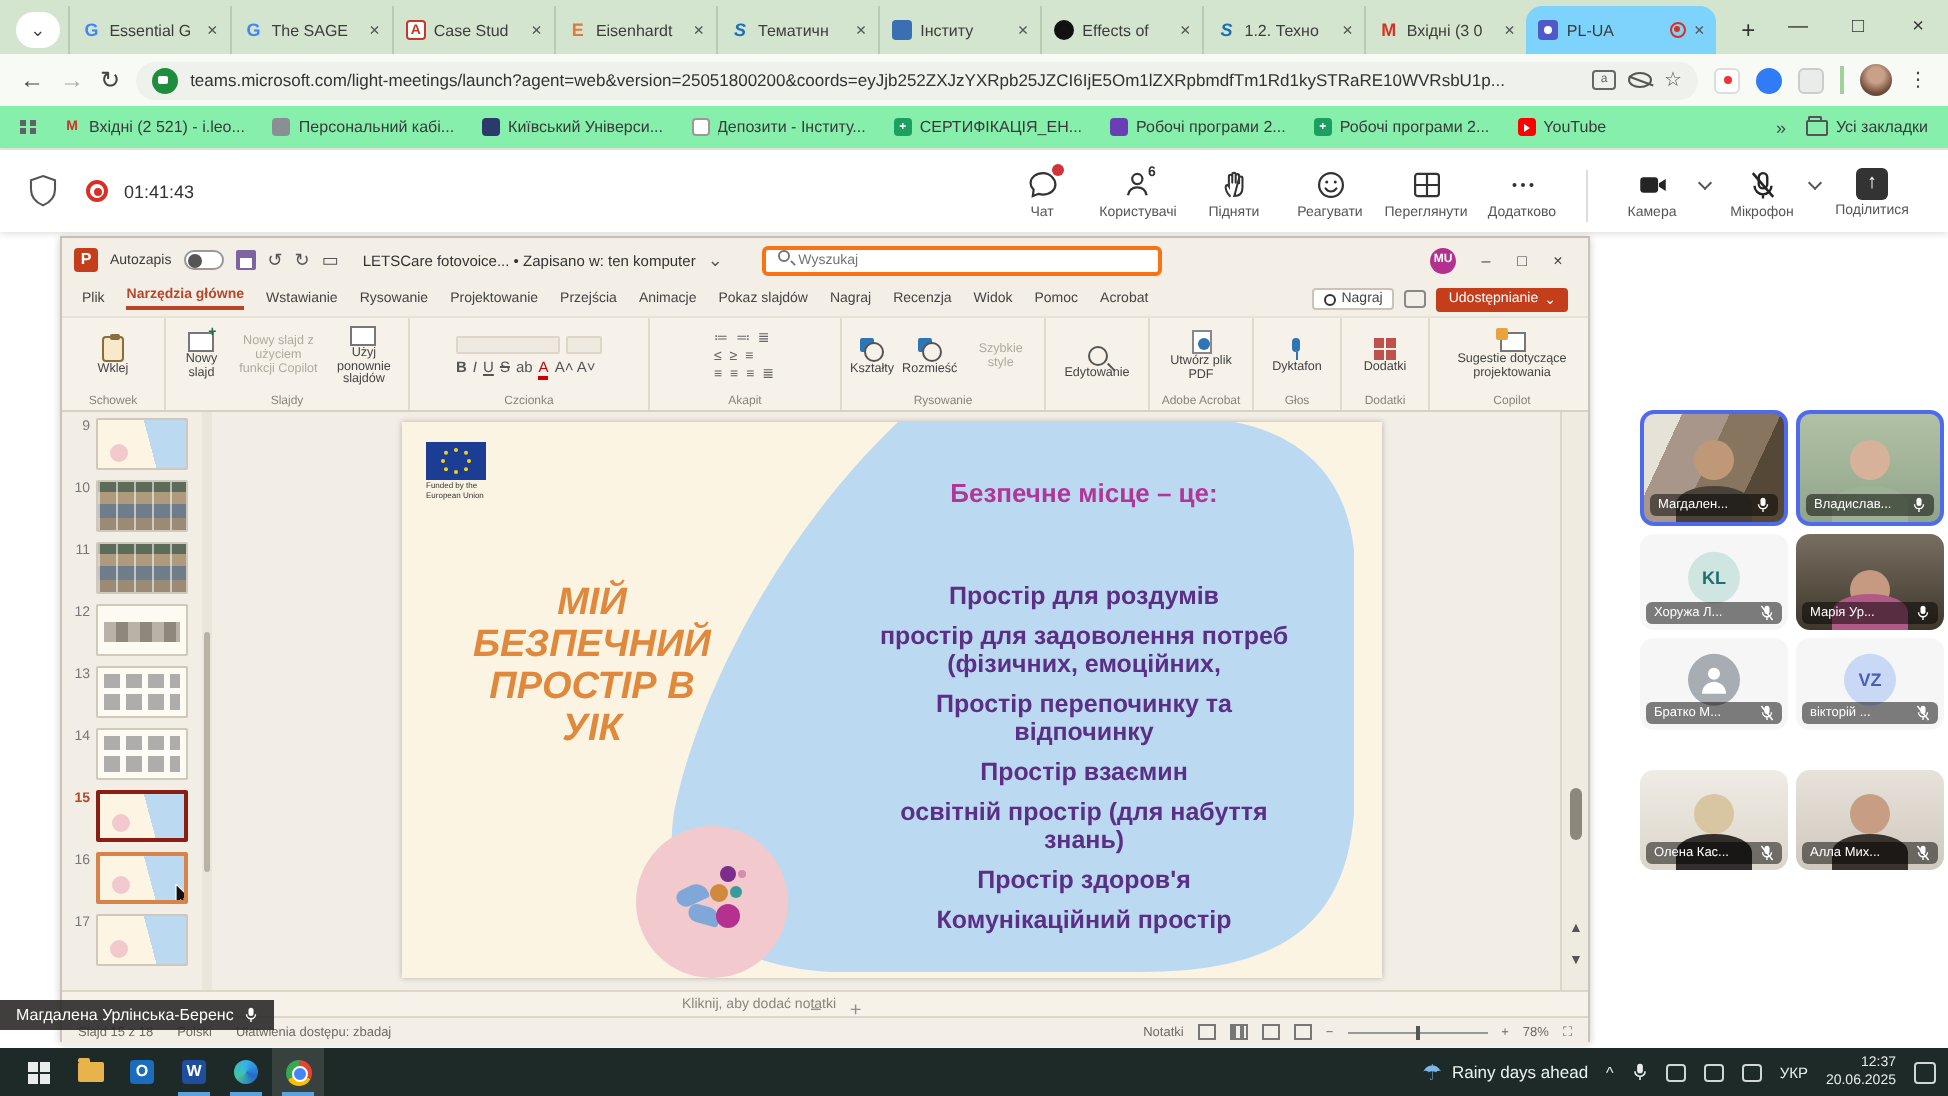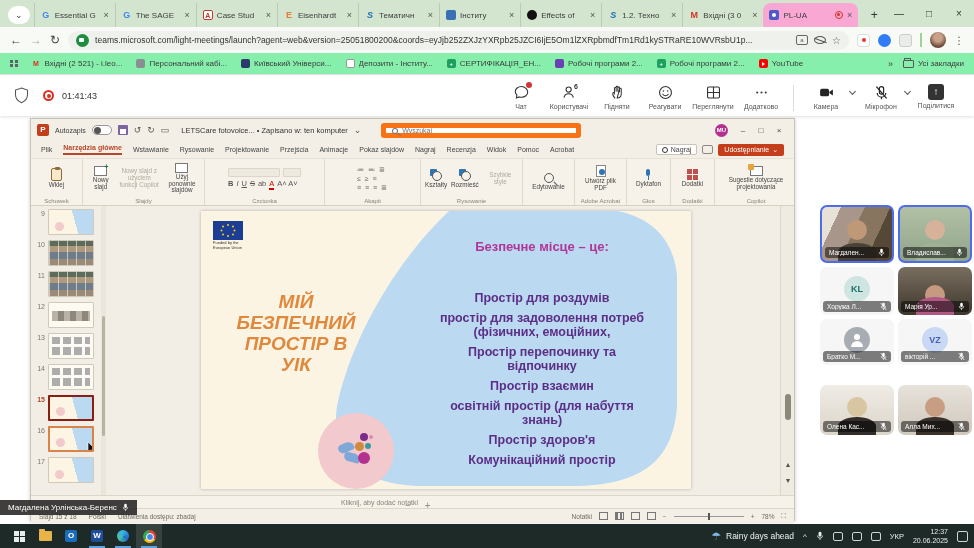--- a/index.html
+++ b/index.html
@@ -5,21 +5,21 @@
   *{box-sizing:border-box;margin:0;padding:0;}
   html,body{width:974px;height:548px;overflow:hidden;}
   body{font-family:"Liberation Sans",sans-serif;background:#fff;}
   #root{position:relative;width:974px;height:548px;background:#fff;overflow:hidden;}
 
   
   .tabstrip{position:absolute;left:0;top:0;width:974px;height:27px;background:#d3e5cf;display:flex;align-items:flex-end;}
   .tsearch{width:22px;height:18px;margin:0 4px 3px 8px;background:#fff;border-radius:9px;display:flex;align-items:center;justify-content:center;font-size:9px;color:#444;}
   .tab{display:flex;align-items:center;gap:4px;height:24px;padding:0 6px;width:82px;min-width:0;border-left:1px solid #b8ccb4;font-size:8px;color:#3c3c3c;}
   .tab:first-of-type{border-left:none;}
-  .tab.active{background:#f9a8d4;border-radius:8px 8px 0 0;border-left:none;width:96px;}
+  .tab.active{background:#7dd3fc;border-radius:8px 8px 0 0;border-left:none;width:96px;}
   .tlabel{flex:1;min-width:0;overflow:hidden;white-space:nowrap;}
   .tclose{color:#555;font-size:9px;flex:0 0 auto;}
   .fav{width:10px;height:10px;flex:0 0 auto;border-radius:2px;display:flex;align-items:center;justify-content:center;font-size:8px;font-weight:bold;}
   .f-g{color:#4285F4;background:transparent;font-size:9px;}
   .f-reda{background:#fff;color:#c0392b;border:1px solid #c0392b;font-size:7px;}
   .f-orge{color:#e07b39;font-size:9px;}
   .f-s{color:#1a6fb5;font-size:9px;font-style:italic;}
   .f-bluef{background:#3b6fb3;}
   .f-blackc{background:#111;border-radius:50%;}
   .f-gm{color:#d93025;font-size:9px;}
@@ -97,21 +97,21 @@
   
   .ppt{position:absolute;left:30px;top:2px;width:765px;height:403px;background:#f3efe6;border:1px solid #c9c4b6;box-shadow:0 1px 4px rgba(0,0,0,.2);font-size:7px;color:#3b3b3b;}
   .ppt-title{height:22px;display:flex;align-items:center;gap:6px;padding:0 6px;background:#f3efe6;}
   .pptlogo{width:12px;height:12px;background:#c43e1c;border-radius:2px;color:#fff;font-size:8px;font-weight:bold;text-align:center;line-height:12px;}
   .toggle{width:20px;height:10px;background:#fff;border:1px solid #999;border-radius:5px;position:relative;}
   .toggle::after{content:"";position:absolute;left:1px;top:1px;width:7px;height:7px;background:#555;border-radius:50%;}
   .tico{font-size:9px;color:#555;}
   .savei{width:10px;height:10px;background:#7b64a0;border-radius:1px;position:relative;}
   .savei::after{content:"";position:absolute;left:2px;top:4px;width:6px;height:5px;background:#fff;}
   .doctitle{font-size:7.5px;color:#333;margin-left:6px;white-space:nowrap;}
-  .searchbox{margin-left:14px;width:200px;height:15px;background:#fff;border:5px solid #f97316;border-radius:3px;display:flex;gap:4px;padding:0 6px;}
+  .searchbox{margin-left:14px;width:200px;height:15px;background:#fff;border:2px solid #f97316;border-radius:3px;display:flex;gap:4px;padding:0 6px;}
   .searchbox input{border:none;outline:none;font-size:7px;width:100%;font-family:"Liberation Sans",sans-serif;background:transparent;color:#555;}
   .mag{width:6px;height:6px;border:1px solid #777;border-radius:50%;position:relative;}
   .mag::after{content:"";position:absolute;left:5px;top:5px;width:3px;height:1px;background:#777;transform:rotate(45deg);}
   .mu{width:13px;height:13px;border-radius:50%;background:#b4308f;color:#fff;font-size:6px;font-weight:bold;text-align:center;line-height:13px;margin-left:auto;}
   .pwc{display:flex;gap:0;}
   .pwc span{width:18px;text-align:center;font-size:8px;color:#444;}
 
   .ppt-menu{height:17px;display:flex;align-items:center;gap:11px;padding:0 10px;background:#f3efe6;font-size:7px;color:#444;}
   .pm{white-space:nowrap;}
   .pm.active{font-weight:bold;color:#b7472a;border-bottom:2px solid #b7472a;padding-bottom:2px;}

